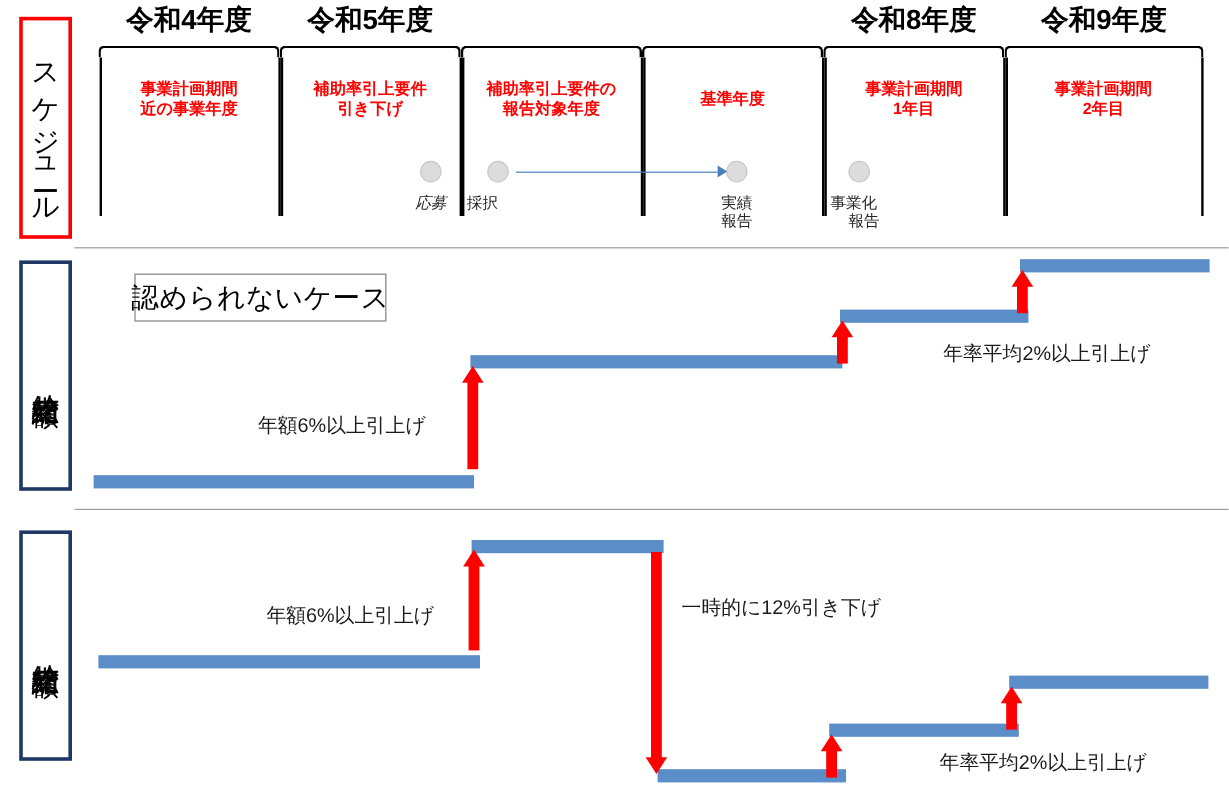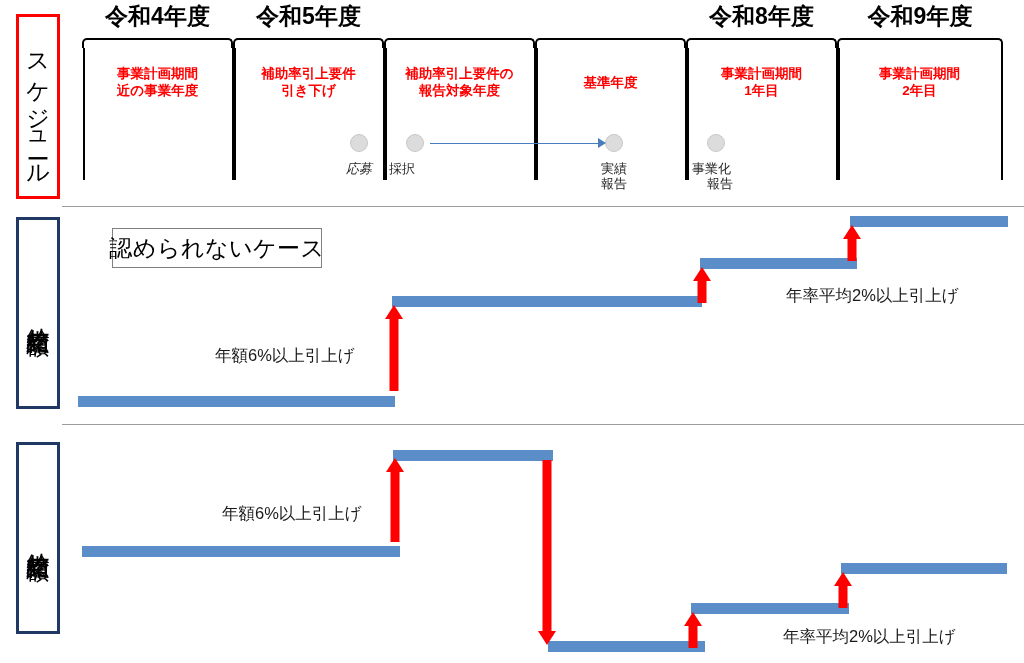--- a/index.html
+++ b/index.html
@@ -286,15 +286,16 @@
   <div class="red-arrow up" style="left:682px; top:612px; width:22px; height:36px;">
     <div class="head"></div>
     <div class="shaft" style="top:13px; width:9px; height:23px;"></div>
   </div>
   <div class="red-arrow up" style="left:832px; top:572px; width:22px; height:36px;">
     <div class="head"></div>
     <div class="shaft" style="top:13px; width:9px; height:23px;"></div>
   </div>
 
   <div class="annotation" style="left:222px; top:503px;">年額6%以上引上げ</div>
+  <div class="annotation" style="left:568px; top:497px;">一時的に12%引き下げ</div>
   <div class="annotation" style="left:783px; top:626px;">年率平均2%以上引上げ</div>
 
 </div>
 
 </body></html>

